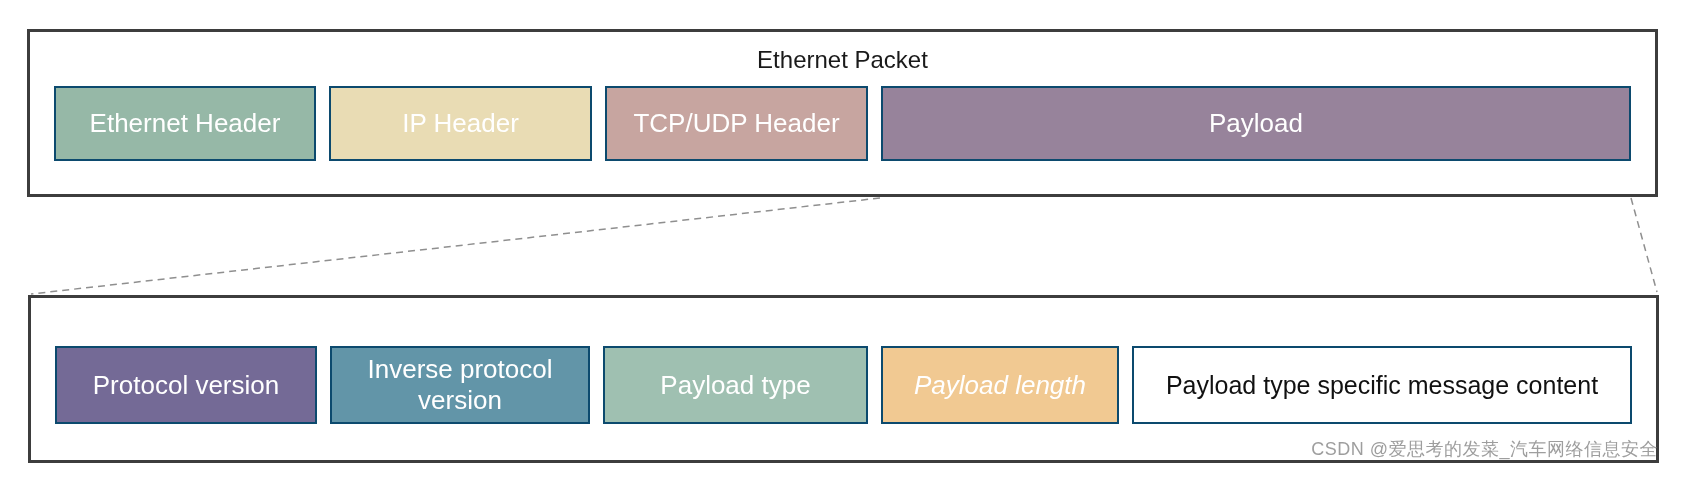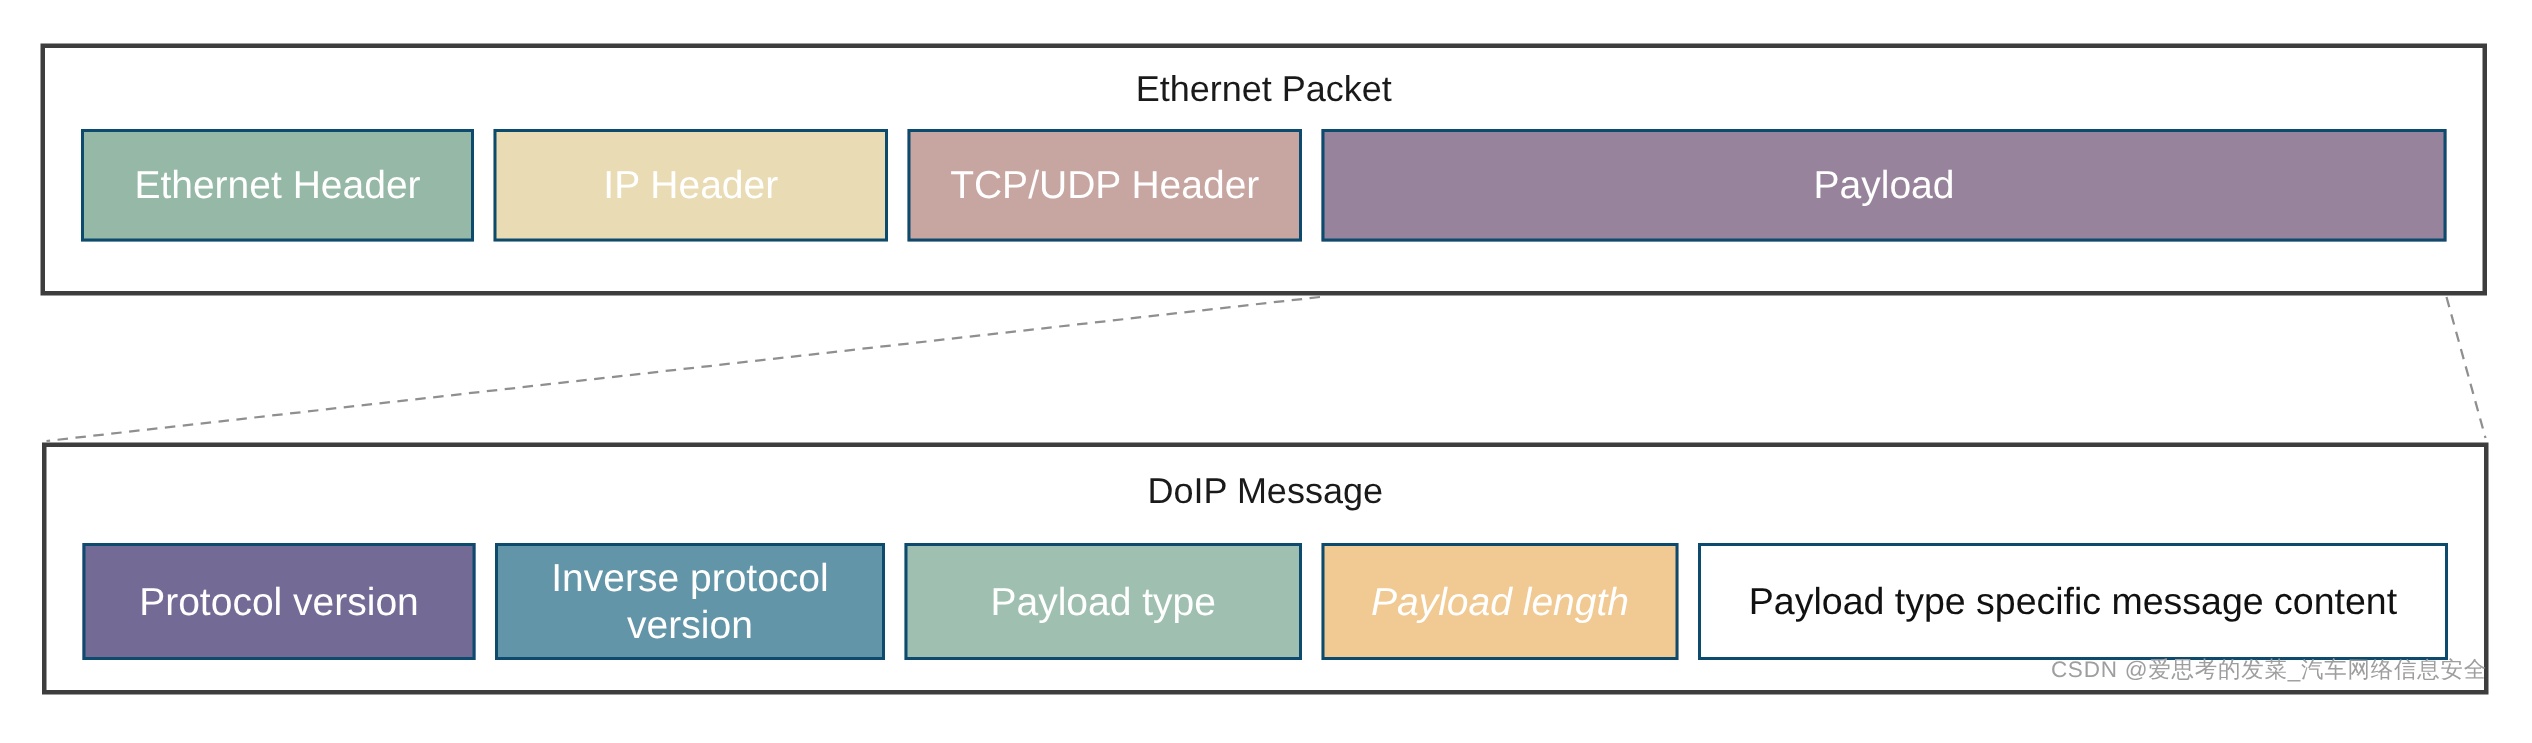--- a/index.html
+++ b/index.html
@@ -37,21 +37,21 @@
     color: #1a1a1a;
   }
   .box-doip .box-title { margin-top: 14px; }
   .block-row {
     position: absolute;
     left: 24px; right: 24px;
     display: flex;
     gap: 13px;
   }
   .row-ethernet { top: 54px; height: 75px; }
-  .row-doip     { top: 64px; height: 78px; }
+  .row-doip     { top: 48px; height: 78px; }
   .block {
     box-sizing: border-box;
     border: 2px solid #0c4a6e;
     display: flex;
     align-items: center;
     justify-content: center;
     text-align: center;
     font-size: 26px;
     line-height: 1.18;
     padding: 0 8px;
@@ -69,21 +69,21 @@
   .connector-svg {
     position: absolute;
     left: 0; top: 0;
     width: 1688px; height: 495px;
     pointer-events: none;
   }
   .csdn-watermark {
     position: absolute;
     top: 437px;
     right: 30px;
-    font-size: 15px;
+    font-size: 18px;
     letter-spacing: 0.5px;
     white-space: nowrap;
   }
 </style>
 </head>
 <body>
 
 <div class="canvas">
 
   <svg class="connector-svg" viewBox="0 0 1688 495" xmlns="http://www.w3.org/2000/svg">
@@ -108,21 +108,20 @@
       <div class="block w-tcp-udp" style="background-color: rgb(199, 165, 160);">
         <span style="color: rgb(255, 255, 255);">TCP/UDP Header</span>
       </div>
       <div class="block w-payload" style="background-color: rgb(151, 131, 155);">
         <span style="color: rgb(255, 255, 255);">Payload</span>
       </div>
     </div>
   </div>
 
   <div class="packet-box box-doip">
-    <div class="box-title">DoIP Message</div>
     <div class="block-row row-doip">
       <div class="block w-proto" style="background-color: rgb(116, 106, 150);">
         <span style="color: rgb(255, 255, 255);">Protocol version</span>
       </div>
       <div class="block w-inv-proto" style="background-color: rgb(98, 149, 168);">
         <span style="color: rgb(255, 255, 255);">Inverse protocol version</span>
       </div>
       <div class="block w-ptype" style="background-color: rgb(159, 192, 177);">
         <span style="color: rgb(255, 255, 255);">Payload type</span>
       </div>

